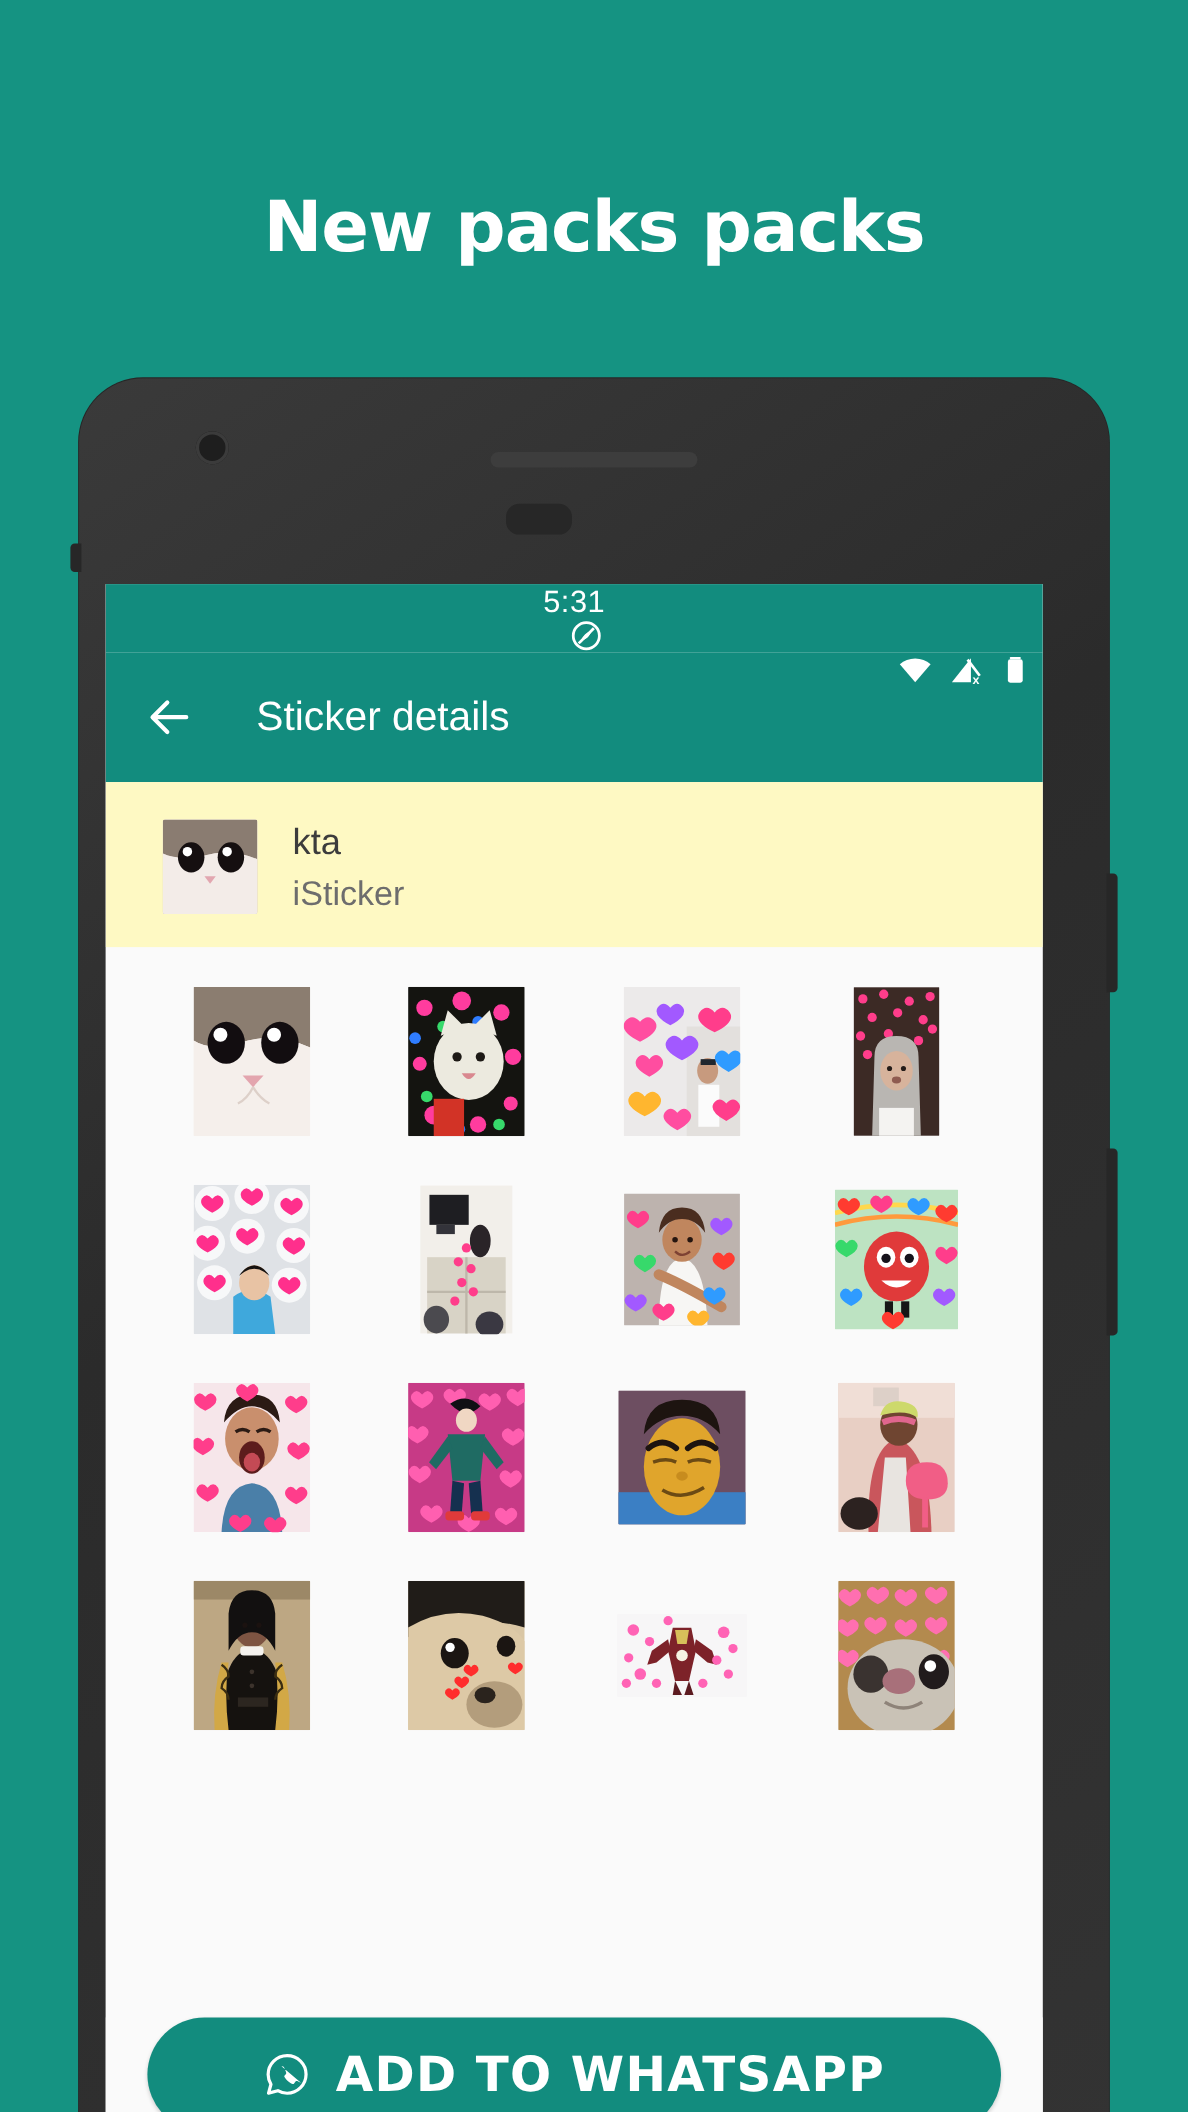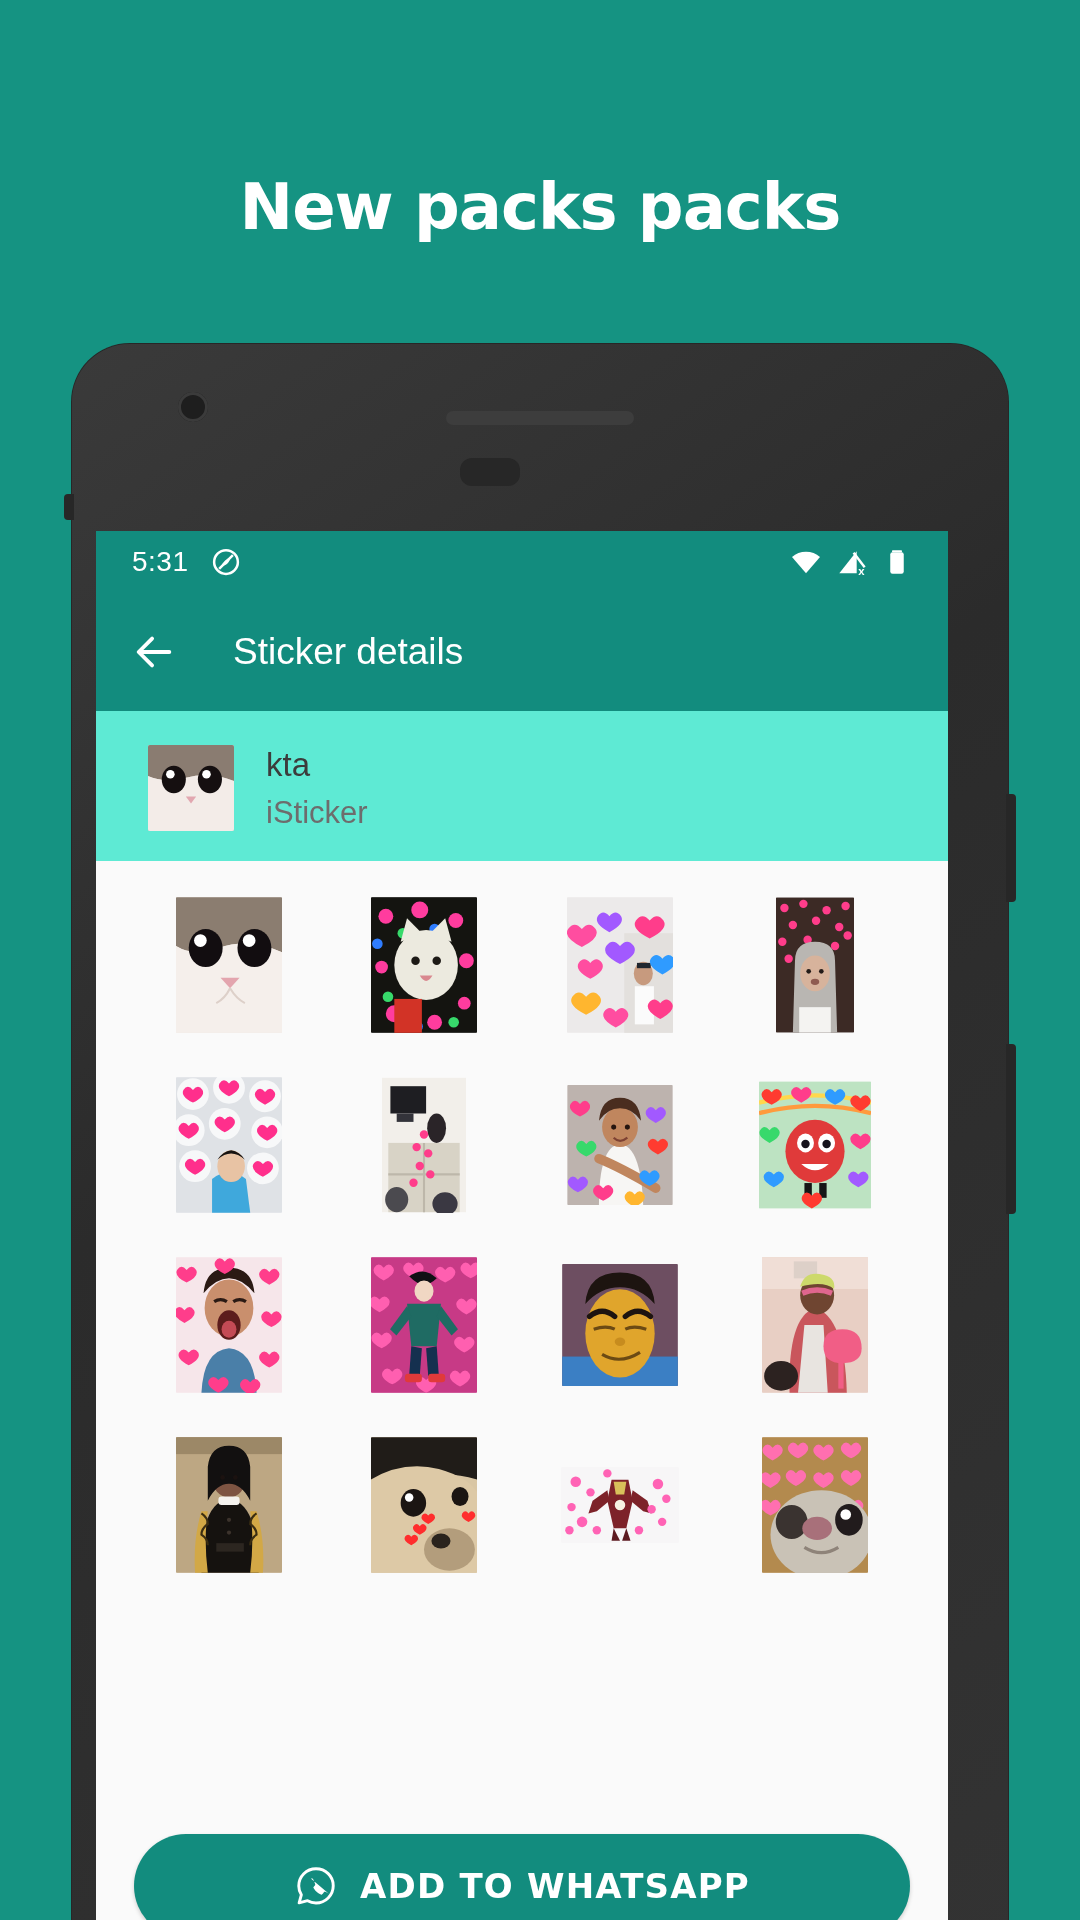--- a/index.html
+++ b/index.html
@@ -79,22 +79,23 @@
     background: #fafafa;
     overflow: hidden;
     z-index: 5;
   }
 
   
   .status-bar {
     height: 62px;
     background: #128C7E;
     display: flex; align-items: center;
-    padding: 0 36px;
+    padding: 0 10px;
     color: #ffffff;
+    flex-direction: column;
   }
   .status-time {
     font-size: 28px;
     font-family: "Liberation Sans", sans-serif;
     letter-spacing: 0.5px;
   }
   .status-left-icons { display:flex; align-items:center; margin-left: 22px; }
   .status-right-icons {
     margin-left: auto;
     display: flex; align-items: center; gap: 14px;
@@ -118,21 +119,21 @@
     color: #ffffff;
     font-size: 37px;
     margin-left: 41px;
     font-family: "Liberation Sans", sans-serif;
   }
 
   
   .pack-header {
     display: flex; align-items: center;
     padding: 34px 0 30px 52px;
-    background: #5eead4;
+    background: #fef9c3;
   }
   .pack-thumb {
     width: 86px; height: 86px;
     border-radius: 2px;
     overflow: hidden;
     background: #ddd3cd;
     flex: 0 0 auto;
   }
   .pack-meta { margin-left: 32px; }
   .pack-name {
@@ -177,21 +178,21 @@
     background: #128C7E;
     color: #ffffff;
     display: flex; align-items: center; justify-content: center;
     gap: 22px;
     cursor: pointer;
     border: none;
     width: 100%;
     box-shadow: 0 2px 4px rgba(0,0,0,0.18);
   }
   .cta-label {
-    font-size: 34px;
+    font-size: 44px;
     letter-spacing: 1.2px;
     font-weight: bold;
     font-family: "DejaVu Sans", sans-serif;
     color: #ffffff;
   }
 </style>
 </head>
 <body>
 
 <div class="promo-headline">New packs packs</div>

